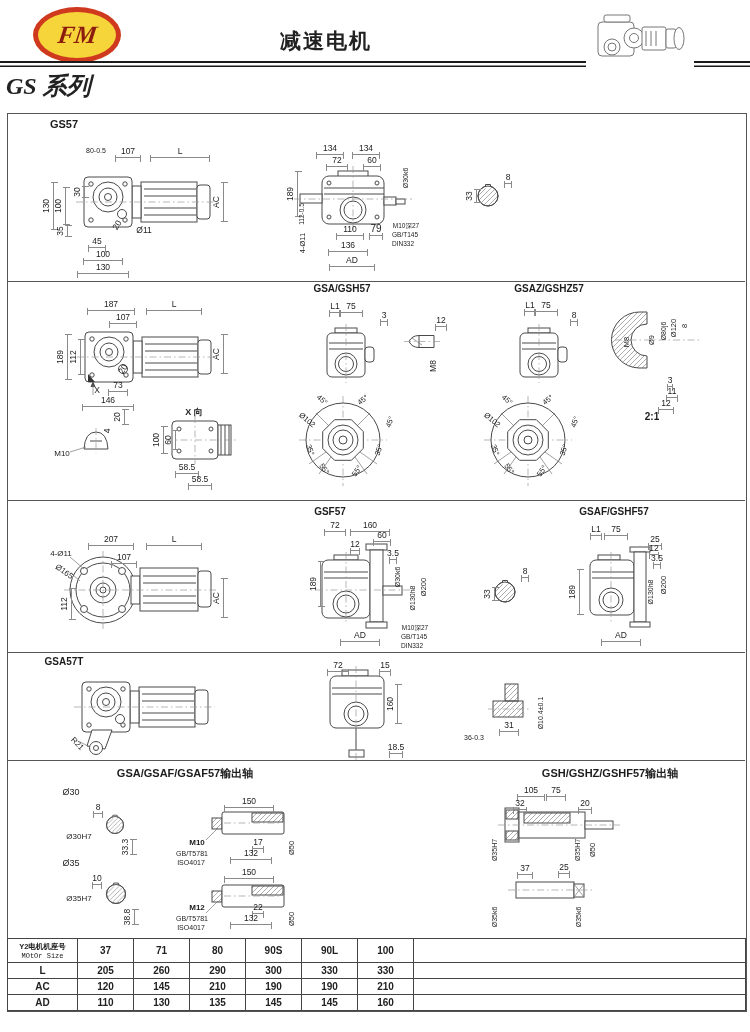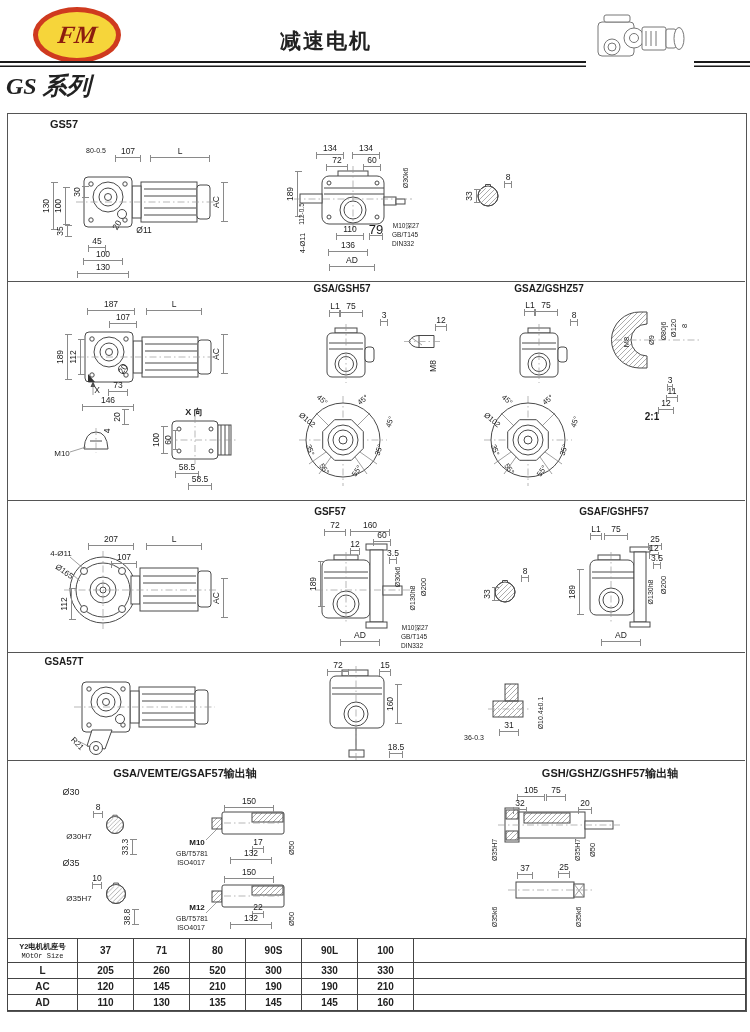--- a/index.html
+++ b/index.html
@@ -306,21 +306,21 @@
   <div class="hline" style="top:760px"></div>
   <div class="hline" style="top:938px"></div>
 
   <div id="annot">
       <span class="lab" style="left: 64px; top: 124px; font-size: 11px; font-weight: 700; transform: translate(-50%, -50%) rotate(0deg);">GS57</span>
       <span class="lab" style="left: 342px; top: 289px; font-size: 10px; font-weight: 700; transform: translate(-50%, -50%) rotate(0deg);">GSA/GSH57</span>
       <span class="lab" style="left: 549px; top: 289px; font-size: 10px; font-weight: 700; transform: translate(-50%, -50%) rotate(0deg);">GSAZ/GSHZ57</span>
       <span class="lab" style="left: 330px; top: 512px; font-size: 10px; font-weight: 700; transform: translate(-50%, -50%) rotate(0deg);">GSF57</span>
       <span class="lab" style="left: 614px; top: 512px; font-size: 10px; font-weight: 700; transform: translate(-50%, -50%) rotate(0deg);">GSAF/GSHF57</span>
       <span class="lab" style="left: 64px; top: 662px; font-size: 10px; font-weight: 700; transform: translate(-50%, -50%) rotate(0deg);">GSA57T</span>
-      <span class="lab" style="left: 185px; top: 773px; font-size: 11px; font-weight: 700; transform: translate(-50%, -50%) rotate(0deg);">GSA/VEMTE/GSAF57输出轴</span>
+      <span class="lab" style="left: 185px; top: 773px; font-size: 11px; font-weight: 700; transform: translate(-50%, -50%) rotate(0deg);">GSA/GSAF/GSAF57输出轴</span>
       <span class="lab" style="left: 610px; top: 773px; font-size: 11px; font-weight: 700; transform: translate(-50%, -50%) rotate(0deg);">GSH/GSHZ/GSHF57输出轴</span>
       <span class="lab" style="left: 194px; top: 412px; font-size: 9px; font-weight: 700; transform: translate(-50%, -50%) rotate(0deg);">X 向</span>
       <span class="lab" style="left: 652px; top: 417px; font-size: 10px; font-weight: 700; transform: translate(-50%, -50%) rotate(0deg);">2:1</span>
       <span class="lab" style="left: 96px; top: 150px; font-size: 7px; transform: translate(-50%, -50%) rotate(0deg);">80-0.5</span>
       <span class="lab" style="left: 128px; top: 151px; font-size: 8.5px; transform: translate(-50%, -50%) rotate(0deg);">107</span>
       <i class="dlh" style="left: 115px; top: 157px; width: 26px;"></i>
       <span class="lab" style="left: 180px; top: 151px; font-size: 8.5px; transform: translate(-50%, -50%) rotate(0deg);">L</span>
       <i class="dlh" style="left: 150px; top: 157px; width: 60px;"></i>
       <span class="lab" style="left: 46px; top: 206px; font-size: 8.5px; transform: translate(-50%, -50%) rotate(-90deg);">130</span>
       <i class="dlv" style="left: 53px; top: 182px; height: 48px;"></i>
@@ -348,21 +348,21 @@
       <i class="dlh" style="left: 326px; top: 166px; width: 22px;"></i>
       <span class="lab" style="left: 372px; top: 160px; font-size: 8.5px; transform: translate(-50%, -50%) rotate(0deg);">60</span>
       <i class="dlh" style="left: 363px; top: 166px; width: 18px;"></i>
       <span class="lab" style="left: 405px; top: 178px; font-size: 7px; transform: translate(-50%, -50%) rotate(-90deg);">Ø30k6</span>
       <span class="lab" style="left: 290px; top: 194px; font-size: 8.5px; transform: translate(-50%, -50%) rotate(-90deg);">189</span>
       <i class="dlv" style="left: 297px; top: 171px; height: 46px;"></i>
       <span class="lab" style="left: 302px; top: 214px; font-size: 6.5px; transform: translate(-50%, -50%) rotate(-90deg);">112-0.5</span>
       <span class="lab" style="left: 303px; top: 243px; font-size: 7.5px; transform: translate(-50%, -50%) rotate(-90deg);">4-Ø11</span>
       <span class="lab" style="left: 350px; top: 229px; font-size: 8.5px; transform: translate(-50%, -50%) rotate(0deg);">110</span>
       <i class="dlh" style="left: 336px; top: 235px; width: 28px;"></i>
-      <span class="lab" style="left: 376px; top: 229px; font-size: 13px; transform: translate(-50%, -50%) rotate(0deg);">79</span>
+      <span class="lab" style="left: 376px; top: 229px; font-size: 10px; transform: translate(-50%, -50%) rotate(0deg);">79</span>
       <i class="dlh" style="left: 369px; top: 235px; width: 14px;"></i>
       <span class="lab" style="left: 348px; top: 245px; font-size: 8.5px; transform: translate(-50%, -50%) rotate(0deg);">136</span>
       <i class="dlh" style="left: 328px; top: 251px; width: 40px;"></i>
       <span class="lab" style="left: 352px; top: 260px; font-size: 8.5px; transform: translate(-50%, -50%) rotate(0deg);">AD</span>
       <i class="dlh" style="left: 329px; top: 266px; width: 46px;"></i>
       <span class="lab" style="left: 406px; top: 226px; font-size: 6.5px; transform: translate(-50%, -50%) rotate(0deg);">M10深27</span>
       <span class="lab" style="left: 405px; top: 235px; font-size: 6.5px; transform: translate(-50%, -50%) rotate(0deg);">GB/T145</span>
       <span class="lab" style="left: 403px; top: 244px; font-size: 6.5px; transform: translate(-50%, -50%) rotate(0deg);">DIN332</span>
       <span class="lab" style="left: 508px; top: 177px; font-size: 8.5px; transform: translate(-50%, -50%) rotate(0deg);">8</span>
       <i class="dlh" style="left: 504px; top: 183px; width: 8px;"></i>
@@ -579,21 +579,21 @@
       <td>80</td>
       <td>90S</td>
       <td>90L</td>
       <td>100</td>
       <td></td>
     </tr>
     <tr>
       <td>L</td>
       <td>205</td>
       <td>260</td>
-      <td>520</td>
+      <td>290</td>
       <td>300</td>
       <td>330</td>
       <td>330</td>
       <td></td>
     </tr>
     <tr>
       <td>AC</td>
       <td>120</td>
       <td>145</td>
       <td>210</td>

